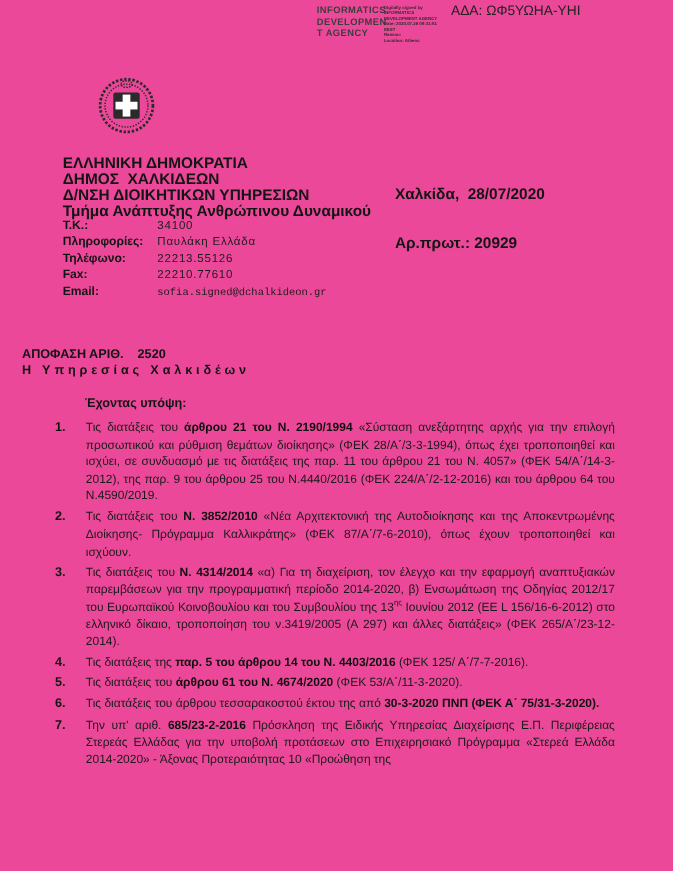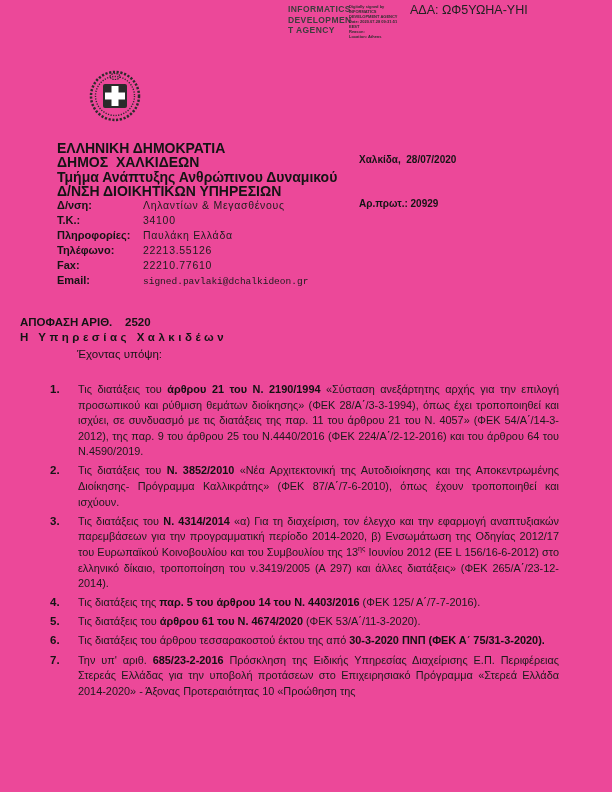--- a/index.html
+++ b/index.html
@@ -61,24 +61,24 @@
     left: 57px;
     font-weight: bold;
     font-size: 14px;
     line-height: 14.3px;
     white-space: pre-wrap;
     color: #141414;
   }
   
   .date-block {
     position: absolute;
-    top: 124px;
+    top: 140px;
     left: 359px;
     font-weight: bold;
-    font-size: 10px;
+    font-size: 14px;
     line-height: 14.6px;
     white-space: pre-wrap;
     color: #141414;
   }
   
   .contact {
     position: absolute;
     top: 199px;
     left: 57px;
   }
@@ -115,23 +115,23 @@
   }
   .decision-subtitle {
     margin-top: 3px;
     font-weight: bold;
     font-size: 11.5px;
     letter-spacing: 3.5px;
   }
   
   .preamble {
     position: absolute;
-    top: 348px;
+    top: 361px;
     left: 77px;
-    font-weight: normal;
+    font-weight: bold;
     font-size: 11.5px;
     color: #141414;
   }
   
   .ref-list {
     position: absolute;
     top: 382px;
     left: 50px;
     width: 509px;
   }
@@ -184,51 +184,47 @@
         <circle cx="27" cy="30" r="24" stroke-width="2.5" stroke-dasharray="2.2 1.6"></circle>
         <circle cx="27" cy="30" r="19.5" stroke-width="1.4" stroke-dasharray="1.2 1.4"></circle>
         <ellipse cx="27" cy="10.5" rx="5" ry="3" stroke-width="1.2" stroke-dasharray="1.5 1"></ellipse>
       </g>
       <rect x="15" y="18" width="24" height="24" rx="2" fill="#2b2b2b"></rect>
       <rect x="23.5" y="20" width="7" height="20" fill="#ffffff"></rect>
       <rect x="17" y="26.5" width="20" height="7" fill="#ffffff"></rect>
     </svg>
   </div>
 
-  <div class="org-block"><div>ΕΛΛΗΝΙΚΗ ΔΗΜΟΚΡΑΤΙΑ</div><div>ΔΗΜΟΣ  ΧΑΛΚΙΔΕΩΝ</div><div>Τμήμα Ανάπτυξης Ανθρώπινου Δυναμικού</div><div>Δ/ΝΣΗ ΔΙΟΙΚΗΤΙΚΩΝ ΥΠΗΡΕΣΙΩΝ</div></div>
+  <div class="org-block"><div>ΕΛΛΗΝΙΚΗ ΔΗΜΟΚΡΑΤΙΑ</div><div>ΔΗΜΟΣ  ΧΑΛΚΙΔΕΩΝ</div><div>Δ/ΝΣΗ ΔΙΟΙΚΗΤΙΚΩΝ ΥΠΗΡΕΣΙΩΝ</div><div>Τμήμα Ανάπτυξης Ανθρώπινου Δυναμικού</div></div>
 
   <div class="date-block">
     <div>Χαλκίδα,  28/07/2020</div>
     <div>Αρ.πρωτ.: 20929</div>
   </div>
 
   <div class="contact">
       <div class="contact-row">
-        <div class="contact-label">Δ/νση:</div>
-        <div class="contact-value">Ληλαντίων &amp; Μεγασθένους</div>
-      </div>
-      <div class="contact-row">
         <div class="contact-label">Τ.Κ.:</div>
         <div class="contact-value">34100</div>
       </div>
       <div class="contact-row">
         <div class="contact-label">Πληροφορίες:</div>
         <div class="contact-value">Παυλάκη Ελλάδα</div>
       </div>
       <div class="contact-row">
         <div class="contact-label">Τηλέφωνο:</div>
         <div class="contact-value">22213.55126</div>
       </div>
       <div class="contact-row">
         <div class="contact-label">Fax:</div>
         <div class="contact-value">22210.77610</div>
       </div>
       <div class="contact-row">
         <div class="contact-label">Email:</div>
-        <div class="contact-value mono">signed.pavlaki@dchalkideon.gr</div>
+        <div class="contact-value mono">sofia.signed@dchalkideon.gr</div>
       </div>
     </div>
 
   <div class="decision">
     <div class="decision-title">ΑΠΟΦΑΣΗ ΑΡΙΘ.    2520</div>
     <div class="decision-subtitle">Η Υπηρεσίας Χαλκιδέων</div>
   </div>
 
   <div class="preamble">Έχοντας υπόψη:</div>
 

